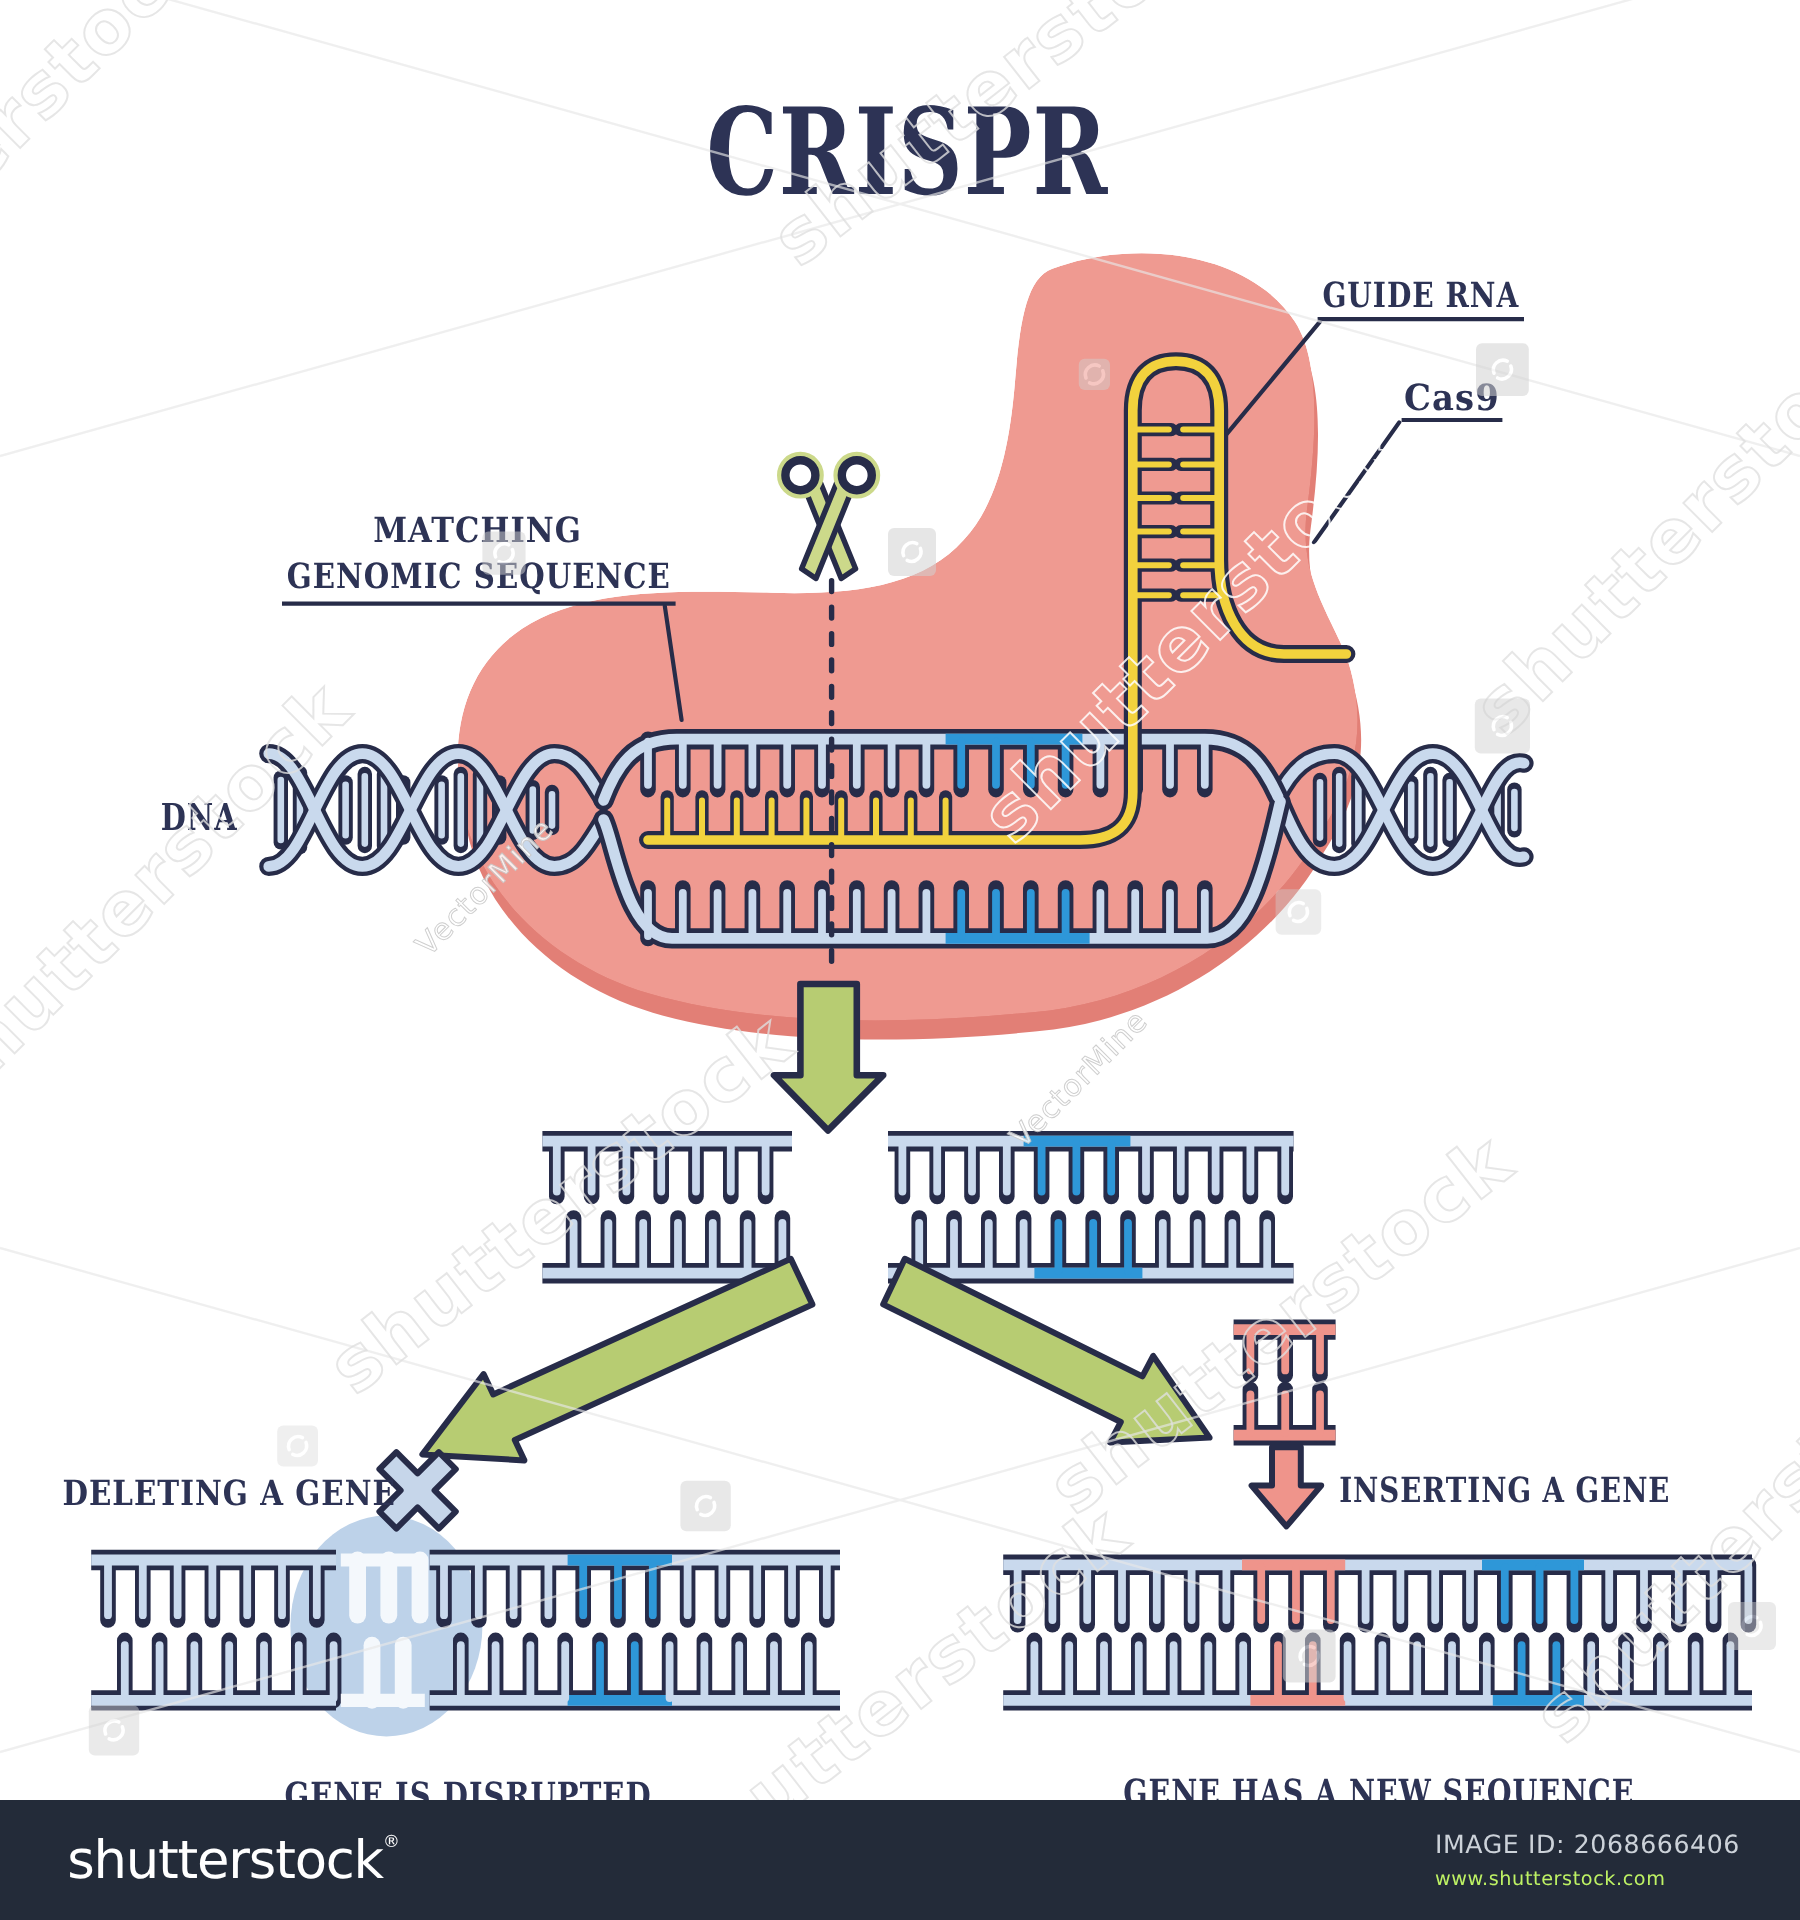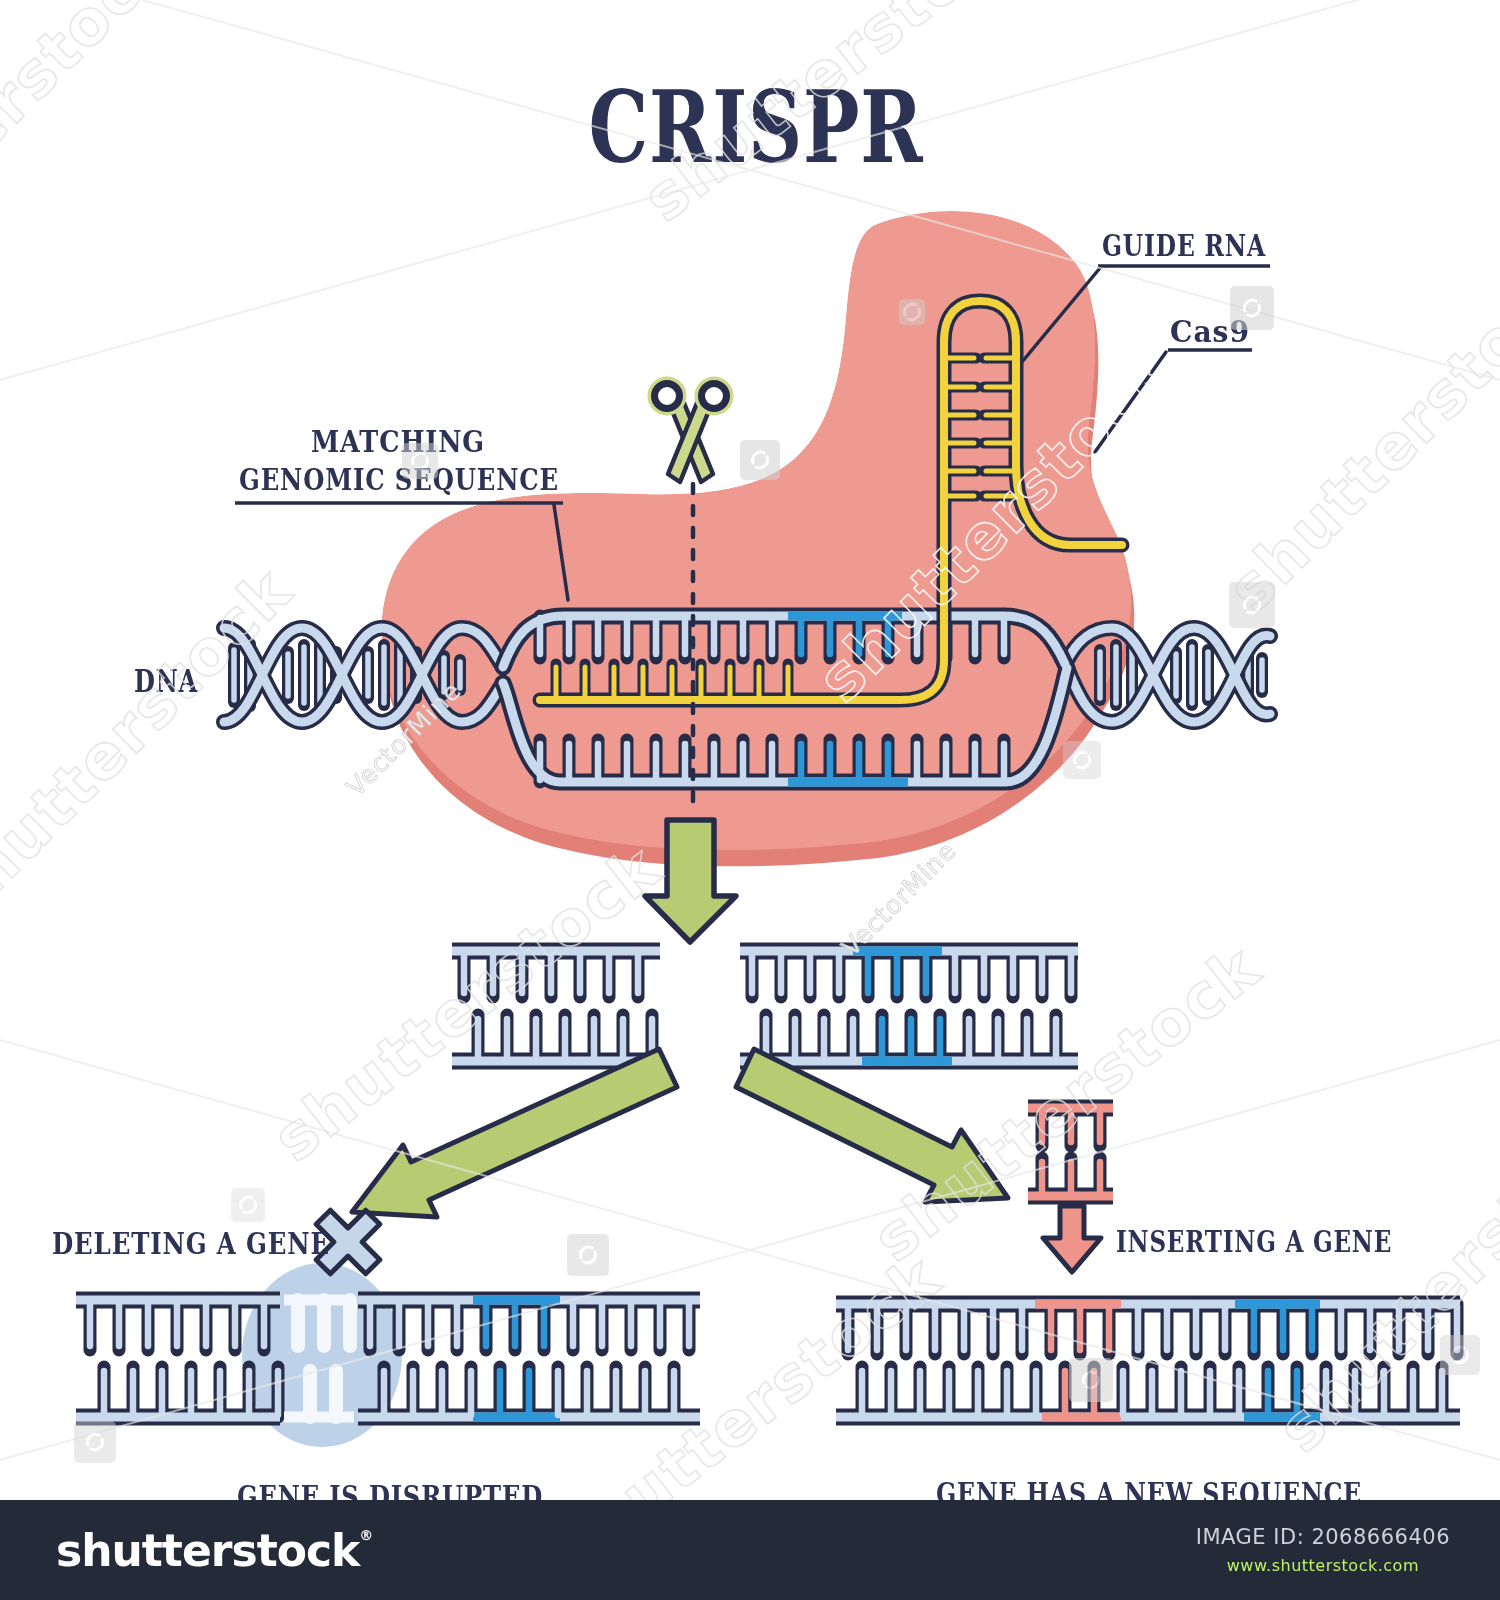--- a/index.html
+++ b/index.html
@@ -7,23 +7,23 @@
        font-family:"DejaVu Sans",sans-serif;}
   #art{display:block;background:#ffffff;}
   .lbl{font-family:"DejaVu Serif",serif;font-weight:bold;letter-spacing:1px;}
   .wm{font-family:"DejaVu Sans",sans-serif;font-weight:bold;font-size:62px;fill:none;
       stroke:#e0e0e0;stroke-width:1.6px;opacity:.8;letter-spacing:2px;}
   .wm-strong{stroke:#ffffff;opacity:.85;}
   .wmv{font-family:"DejaVu Sans",sans-serif;font-size:25px;fill:rgba(255,255,255,.92);
        stroke:#c9c9c9;stroke-width:.8px;opacity:.9;letter-spacing:1px;}
   .footer{height:100px;width:1500px;display:flex;align-items:center;justify-content:space-between;
           box-sizing:border-box;padding:0 50px 0 56px;}
-  .logo{color:#ffffff;font-weight:bold;font-size:44px;letter-spacing:-1px;}
+  .logo{color:#ffffff;font-weight:normal;font-size:44px;letter-spacing:-1px;}
   .logo sup{font-size:14px;vertical-align:26px;letter-spacing:0;}
-  .footer-right{display:flex;flex-direction:column;align-items:center;gap:7px;}
+  .footer-right{display:flex;flex-direction:column;align-items:flex-start;gap:7px;}
   .image-id{color:#ccd2d9;font-size:21px;letter-spacing:.5px;}
   .website{color:#bef264;font-size:16px;letter-spacing:.5px;}
 </style>
 </head>
 <body>
 
 <div class="stage">
 <svg id="art" width="1500" height="1500" viewBox="0 0 1500 1500">
   <defs id="defs">
         <clipPath id="blobClip">

